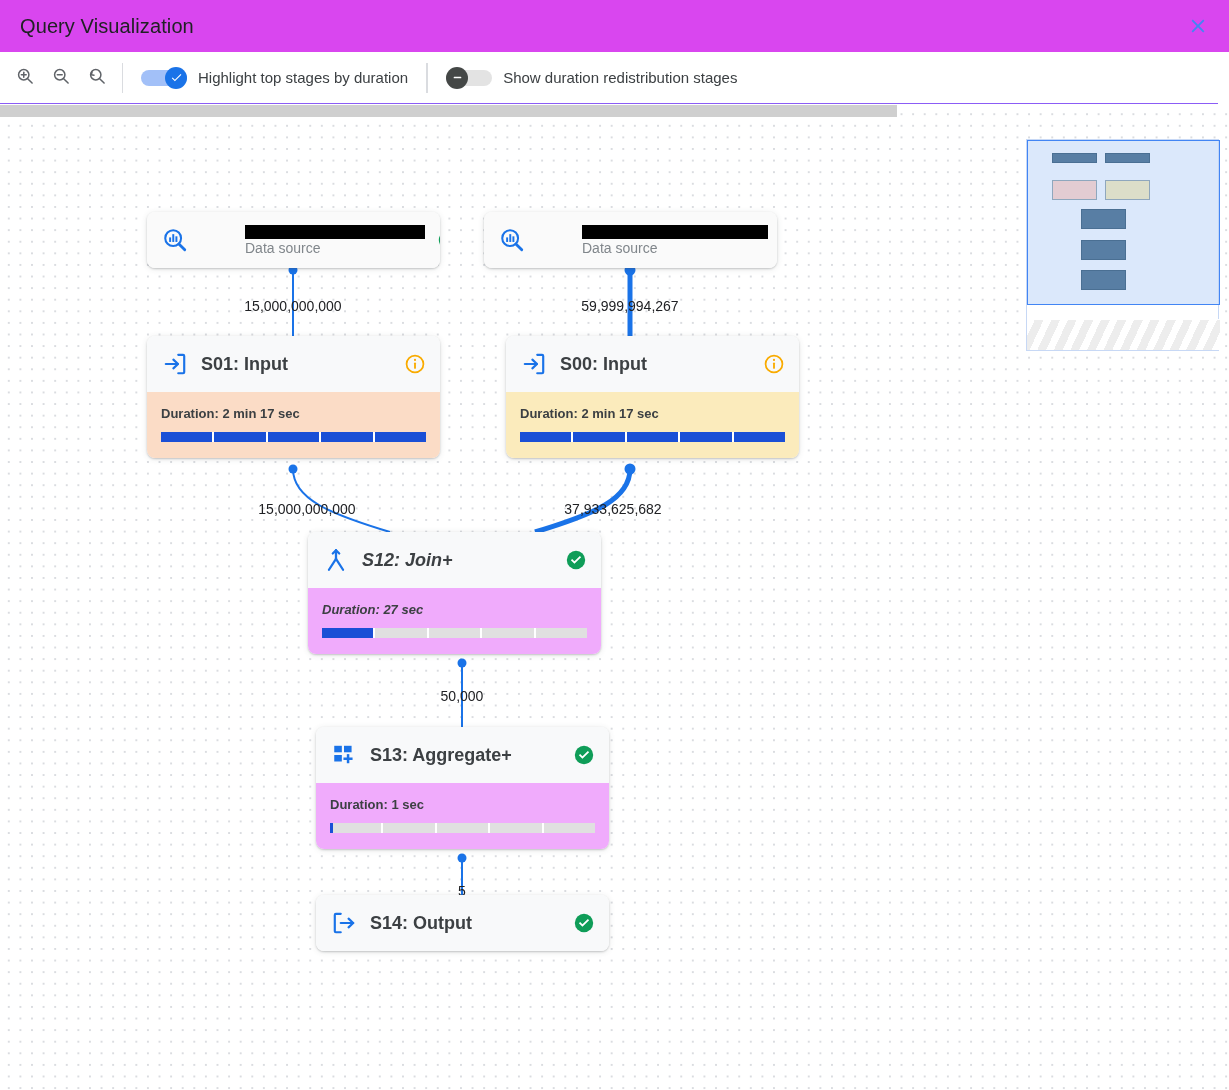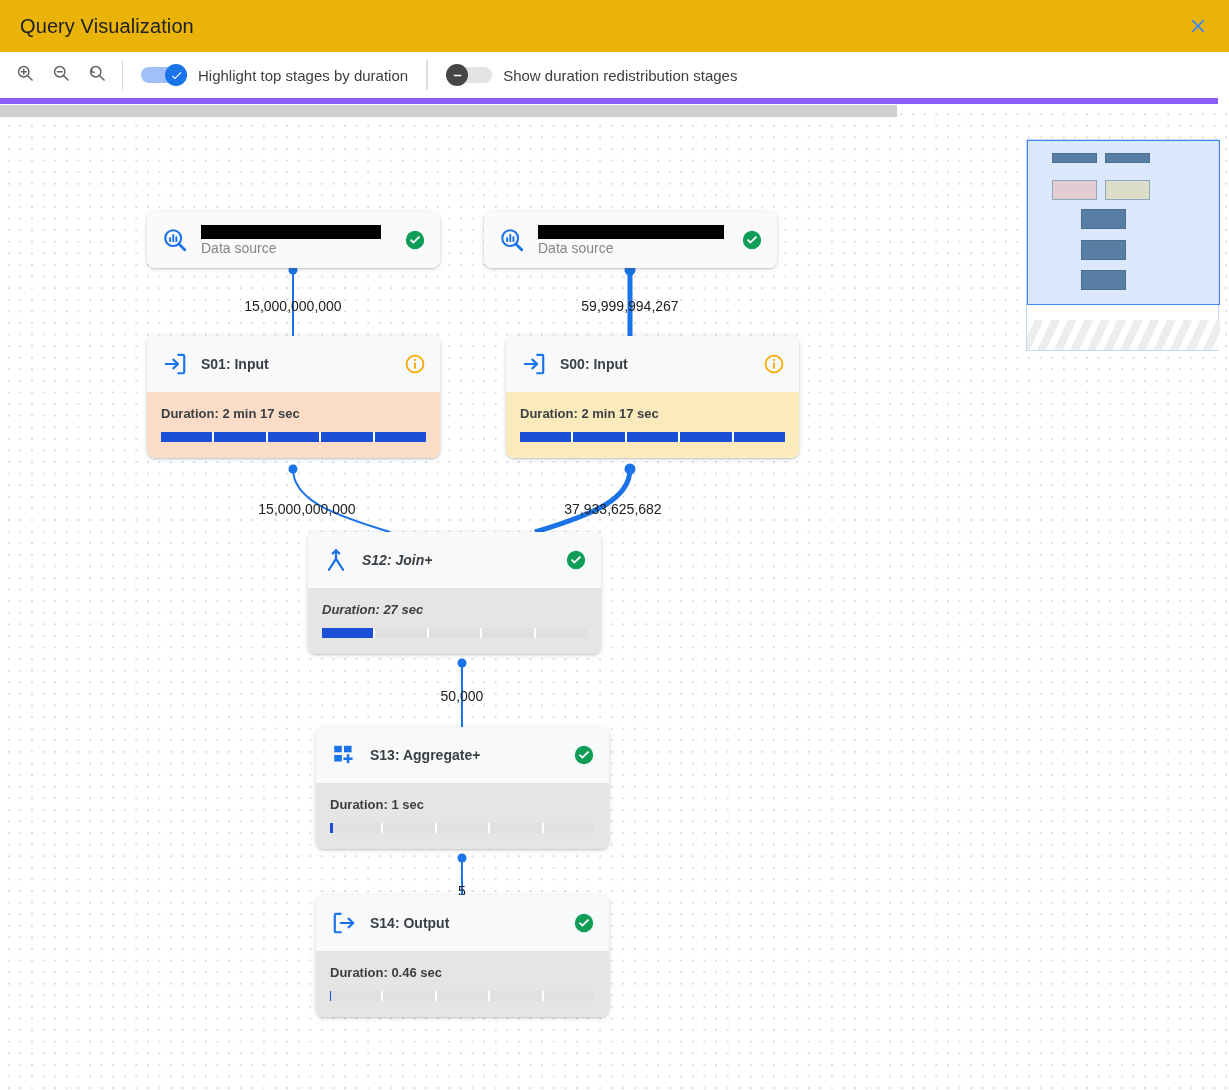--- a/index.html
+++ b/index.html
@@ -7,42 +7,42 @@
     width: 1229px; height: 1090px;
     font-family: "Liberation Sans", sans-serif;
     background: #ffffff;
     overflow: hidden;
   }
 
   
   .header {
     position: absolute; top: 0; left: 0;
     width: 1229px; height: 52px;
-    background: #eab308;
+    background: #d946ef;
     display: flex; align-items: center;
   }
   .header-title {
     margin-left: 20px;
     font-size: 20px; color: #202124; font-weight: 400;
     letter-spacing: .1px;
   }
   .close-btn {
     position: absolute; right: 14px; top: 9px;
     width: 34px; height: 34px;
     display: flex; align-items: center; justify-content: center;
     cursor: pointer;
   }
   .close-btn svg { display: block; }
 
   
   .toolbar {
     position: absolute; top: 52px; left: 0;
     width: 1218px; height: 52px;
     background: #fff;
-    border-bottom: 6px solid #8b5cf6;
+    border-bottom: 1px solid #8b5cf6;
     display: flex; align-items: center;
   }
   .zoom-group {
     display: flex; align-items: center;
     padding-left: 14px; padding-right: 14px;
     gap: 14px;
   }
   .zoom-btn {
     width: 22px; height: 22px;
     display: flex; align-items: center; justify-content: center;
@@ -130,30 +130,30 @@
     display: flex; align-items: center;
     height: 56px;
     padding: 0 14px;
     background: #f8f9fa;
     gap: 12px;
   }
   .node.datasource .node-head { background: #fafafa; height: 56px; }
   .node-icon { width: 28px; height: 28px; flex: none; display: flex; align-items: center; justify-content: center; }
   .node-title {
     flex: 1;
-    font-size: 14px; font-weight: bold; color: #3c4043;
-  }
-  .ds-text { flex: 1; display: flex; flex-direction: column; justify-content: center; gap: 1px; }
+    font-size: 18px; font-weight: bold; color: #3c4043;
+  }
+  .ds-text { flex: 1; display: flex; flex-direction: column; justify-content: center; gap: 1px; margin-left: 44px; }
   .ds-redact { height: 14px; background: #000; }
   .ds-sub { font-size: 14px; color: #80868b; }
   .node-status { width: 22px; height: 22px; flex: none; }
 
   .node-body {
     padding: 14px 14px 16px 14px;
-    background: #e5e5e5;
+    background: #f0abfc;
   }
   .node.warm  .node-body { background: #fbdcc6; }
   .node.amber .node-body { background: #fbebbc; }
   .dur {
     font-size: 13px; font-weight: bold; color: #3c4043;
     margin-bottom: 11px;
   }
   .bar {
     position: relative;
     height: 10px;
@@ -515,33 +515,20 @@
         </svg>
       </span>
       <div class="node-title">S14: Output</div>
       <span class="node-status">
         <svg width="22" height="22" viewBox="0 0 24 24">
           <circle cx="12" cy="12" r="10" fill="#0f9d58"></circle>
           <path d="M10.3 16.2L6.4 12.3l1.4-1.4 2.5 2.5 5.9-5.9 1.4 1.4z" fill="#fff"></path>
         </svg>
       </span>
     </div>
-    <div class="node-body">
-      <div class="dur">Duration: 0.46 sec</div>
-      <div class="bar">
-        <div class="bar-fill" style="width:0.3%;"></div>
-        <div class="bar-ticks">
-          <span></span>
-            <span></span>
-            <span></span>
-            <span></span>
-            <span></span>
-        </div>
-      </div>
-    </div>
   </div>
 
   <div class="minimap">
     <div class="mm-viewport">
       <div class="mm-node" style="left:24px; top:12px; width:45px; height:10px;"></div>
       <div class="mm-node" style="left:77px; top:12px; width:45px; height:10px;"></div>
       <div class="mm-node pink" style="left:24px; top:39px; width:45px; height:20px;"></div>
       <div class="mm-node olive" style="left:77px; top:39px; width:45px; height:20px;"></div>
       <div class="mm-node" style="left:53px; top:68px; width:45px; height:20px;"></div>
       <div class="mm-node" style="left:53px; top:99px; width:45px; height:20px;"></div>

